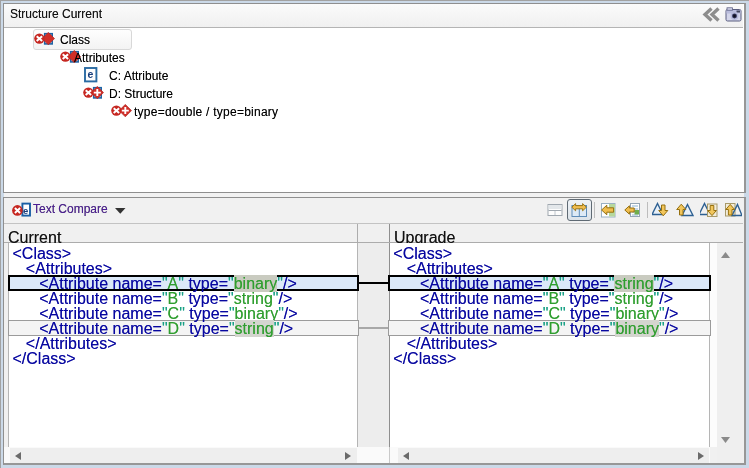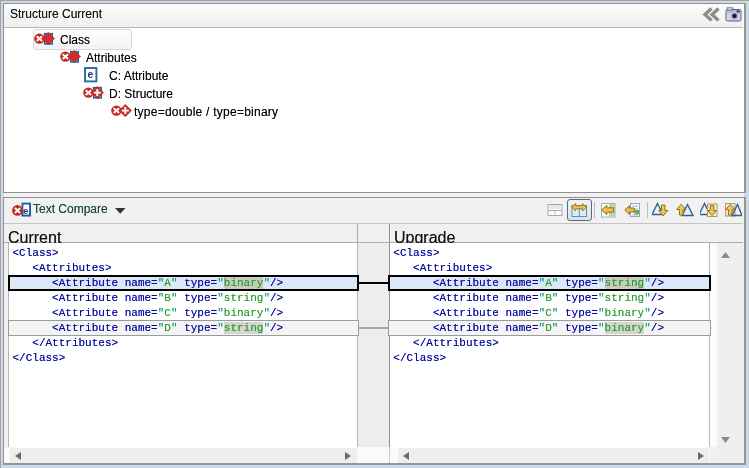--- a/index.html
+++ b/index.html
@@ -21,21 +21,21 @@
 #ltext{left:9px;top:243px;width:348px;height:204px;background:#fff;border-right:1px solid #b5b5b5}
 #gutter{left:358px;top:243px;width:31px;height:204px;background:#ededed;border-right:1px solid #8f8f8f}
 #gutterbot{left:358px;top:447px;width:31px;height:16px;background:#fafafa;border-right:1px solid #c9c9c9}
 #rtext{left:390px;top:243px;width:319px;height:204px;background:#fff;border-right:1px solid #b5b5b5}
 #ovcol{left:710px;top:243px;width:7px;height:204px;background:#fcfcfc}
 #vsb{left:717px;top:243px;width:26px;height:220px;background:#efefef}
 #lhsbzone{left:4px;top:447px;width:354px;height:16px;background:#fafafa}
 #rhsbzone{left:390px;top:447px;width:320px;height:16px;background:#fafafa}
 #lhsb{left:10px;top:448px;width:347px;height:15px;background:#eeeeee}
 #rhsb{left:398px;top:448px;width:311px;height:15px;background:#eeeeee}
-pre.code{margin:0;font-family:Liberation Mono, monospace;font-size:11px;line-height:15px;color:#0707a0;white-space:pre;text-shadow:0 0 0.6px rgba(7,7,160,0.65)}
+pre.code{margin:0;font-family:Liberation Sans, sans-serif;font-size:16px;line-height:15px;color:#0707a0;white-space:pre;text-shadow:0 0 0.6px rgba(7,7,160,0.65)}
 pre.code .v{color:#2f9e2f;text-shadow:0 0 0.6px rgba(47,158,47,0.65)}
 pre.code .q{color:#16a085;text-shadow:0 0 0.6px rgba(22,160,133,0.65)}
 .hlA{background:#c9cbc0}
 .hlD{background:#d4d5cf}
 #boxAL{left:8px;top:275px;width:347px;height:12px;border:2px solid #000;background:#dbe8f8}
 #boxDL{left:8px;top:320px;width:349px;height:14px;border:1px solid #9b9b9b;background:#f4f4f4}
 #boxAR{left:388px;top:275px;width:319px;height:12px;border:2px solid #000;background:#dbe8f8}
 #boxDR{left:388px;top:320px;width:321px;height:14px;border:1px solid #9b9b9b;background:#f4f4f4}
 #connA{left:359px;top:282px;width:29px;height:2px;background:#000}
 #connD{left:359px;top:327px;width:29px;height:2px;background:#a8a8a8}
@@ -94,35 +94,35 @@
 <path d="M10.8 6.6 L17.8 6.6 M14.3 3.1 L14.3 10.1" stroke="#fff" stroke-width="1.9"></path>
 </svg>
 <svg class="abs" style="left:111px;top:104px" width="21" height="14">
 <path d="M8.1 6.6 L14.3 0.4 L20.5 6.6 L14.3 12.8 Z" fill="#d02e28" stroke="#b02420" stroke-width="0.7"></path>
 <circle cx="5.4" cy="6.6" r="5.2" fill="#c62721"></circle>
 <path d="M2.7 4.2 L8.1 9.1 M8.1 4.2 L2.7 9.1" stroke="#fff" stroke-width="2"></path>
 <path d="M10.8 6.6 L17.8 6.6 M14.3 3.1 L14.3 10.1" stroke="#fff" stroke-width="1.9"></path>
 </svg>
 
 <div class="abs treetext" style="left:60px;top:33px">Class</div>
-<div class="abs treetext" style="left:86px;top:51px">Attributes</div>
+<div class="abs treetext" style="left:74px;top:51px">Attributes</div>
 <div class="abs treetext" style="left:109px;top:69px">C: Attribute</div>
 <div class="abs treetext" style="left:109px;top:87px">D: Structure</div>
 <div class="abs treetext" style="left:134px;top:105px;letter-spacing:0.25px">type=double / type=binary</div>
 
 <div class="abs" id="textpane"></div>
 <div class="abs" id="tcheader"></div>
 
 <svg class="abs" style="left:11px;top:201px" width="20" height="17">
 <rect x="11.4" y="2.6" width="7.6" height="12" fill="#fff" stroke="#1a5fa5" stroke-width="1.9"></rect>
 <text x="12" y="12.6" font-family="Liberation Sans" font-weight="bold" font-size="9.5" fill="#173d7c">e</text>
 <circle cx="6.4" cy="9.4" r="5.3" fill="#c62721"></circle>
 <path d="M3.9 7.1 L9.1 11.9 M9.1 7.1 L3.9 11.9" stroke="#fff" stroke-width="2"></path>
 </svg>
-<div class="abs" style="left:33px;top:202px;font-size:12px;color:#14532d;text-shadow:0 0 0.5px rgba(16,16,16,0.55)">Text Compare</div>
+<div class="abs" style="left:33px;top:202px;font-size:12px;color:#4c1d95;text-shadow:0 0 0.5px rgba(16,16,16,0.55)">Text Compare</div>
 <svg class="abs" style="left:114px;top:207px" width="13" height="8">
 <path d="M1 1 L11.5 1 L6.25 6.8 Z" fill="#333"></path>
 </svg>
 
 <svg class="abs" style="left:547px;top:202px" width="17" height="16">
 <rect x="1" y="2.5" width="14" height="11" fill="#fdfdfd" stroke="#a0a8b0" stroke-width="1"></rect>
 <rect x="1.5" y="3" width="13" height="4" fill="#e3e7ea"></rect>
 <line x1="8" y1="9" x2="8" y2="13" stroke="#c0c6cc" stroke-width="1"></line>
 <line x1="1.5" y1="8.5" x2="14.5" y2="8.5" stroke="#a0a8b0" stroke-width="1"></line>
 </svg>

